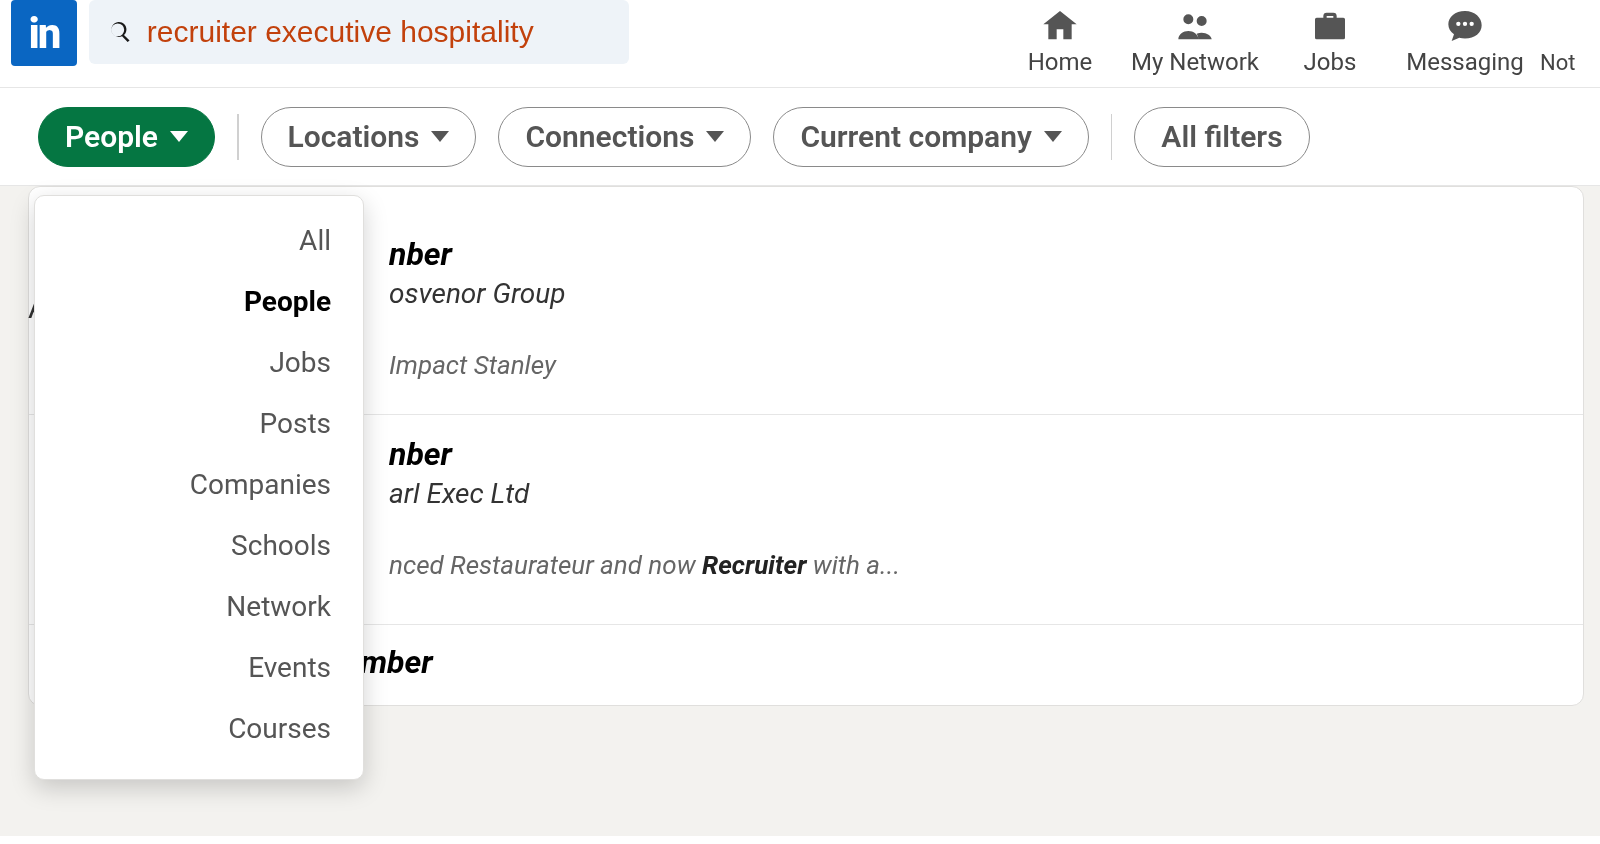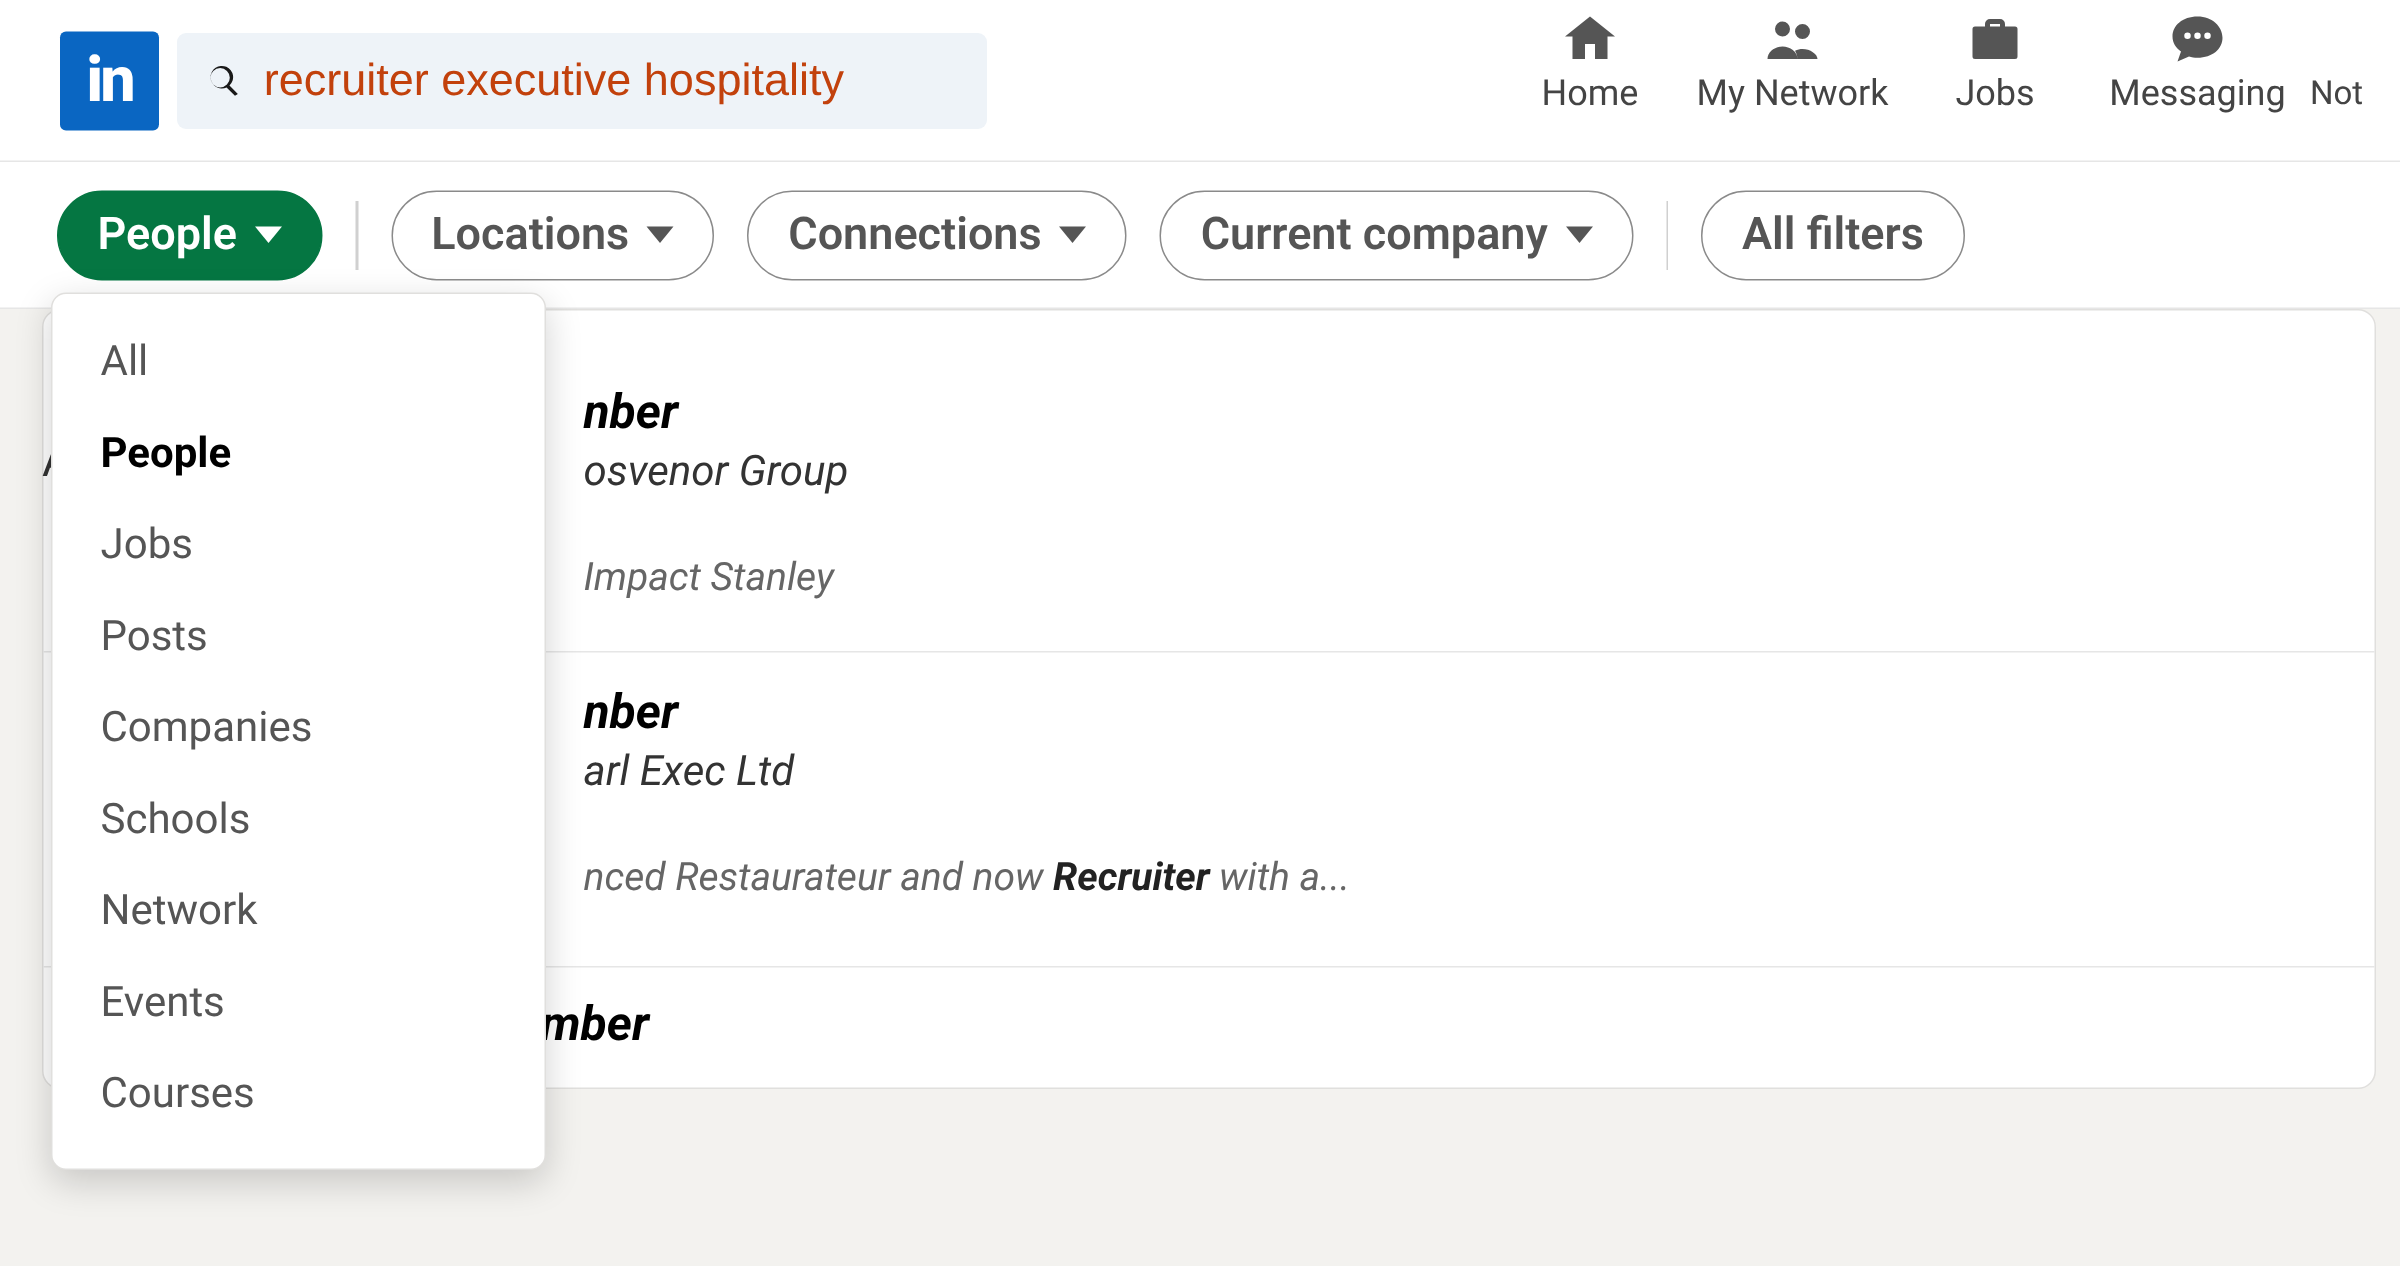--- a/index.html
+++ b/index.html
@@ -1,23 +1,22 @@
 <!DOCTYPE html>
 <html><head>
 <meta charset="utf-8">
 <style>
   * { box-sizing: border-box; margin: 0; padding: 0; }
   html, body { width: 1600px; height: 844px; font-family: -apple-system, BlinkMacSystemFont, "Segoe UI", Roboto, Helvetica, Arial, sans-serif; background: #fff; overflow: hidden; color: #000; }
   
   .topbar {
-    height: 108px;
+    height: 88px;
     border-bottom: 1px solid #e6e6e6;
     display: flex;
-    align-items: center;
-    padding-left: 40px;
+    padding-left: 11px;
     position: relative;
   }
   .logo {
     width: 66px;
     height: 66px;
     background: #0a66c2;
     color: #fff;
     font-weight: 800;
     display: flex;
     align-items: center;
@@ -150,20 +149,21 @@
     padding: 14px 0 20px 0;
     z-index: 100;
     display: flex;
     flex-direction: column;
     font-size: 28px;
   }
   .dropdown .item {
     padding: 14px 32px;
     color: #555;
     cursor: pointer;
+    text-align: right;
   }
   .dropdown .item.selected {
     color: #000;
     font-weight: 700;
   }
 
   .about-char {
     position: absolute;
     left: 28px;
     top: 290px;

